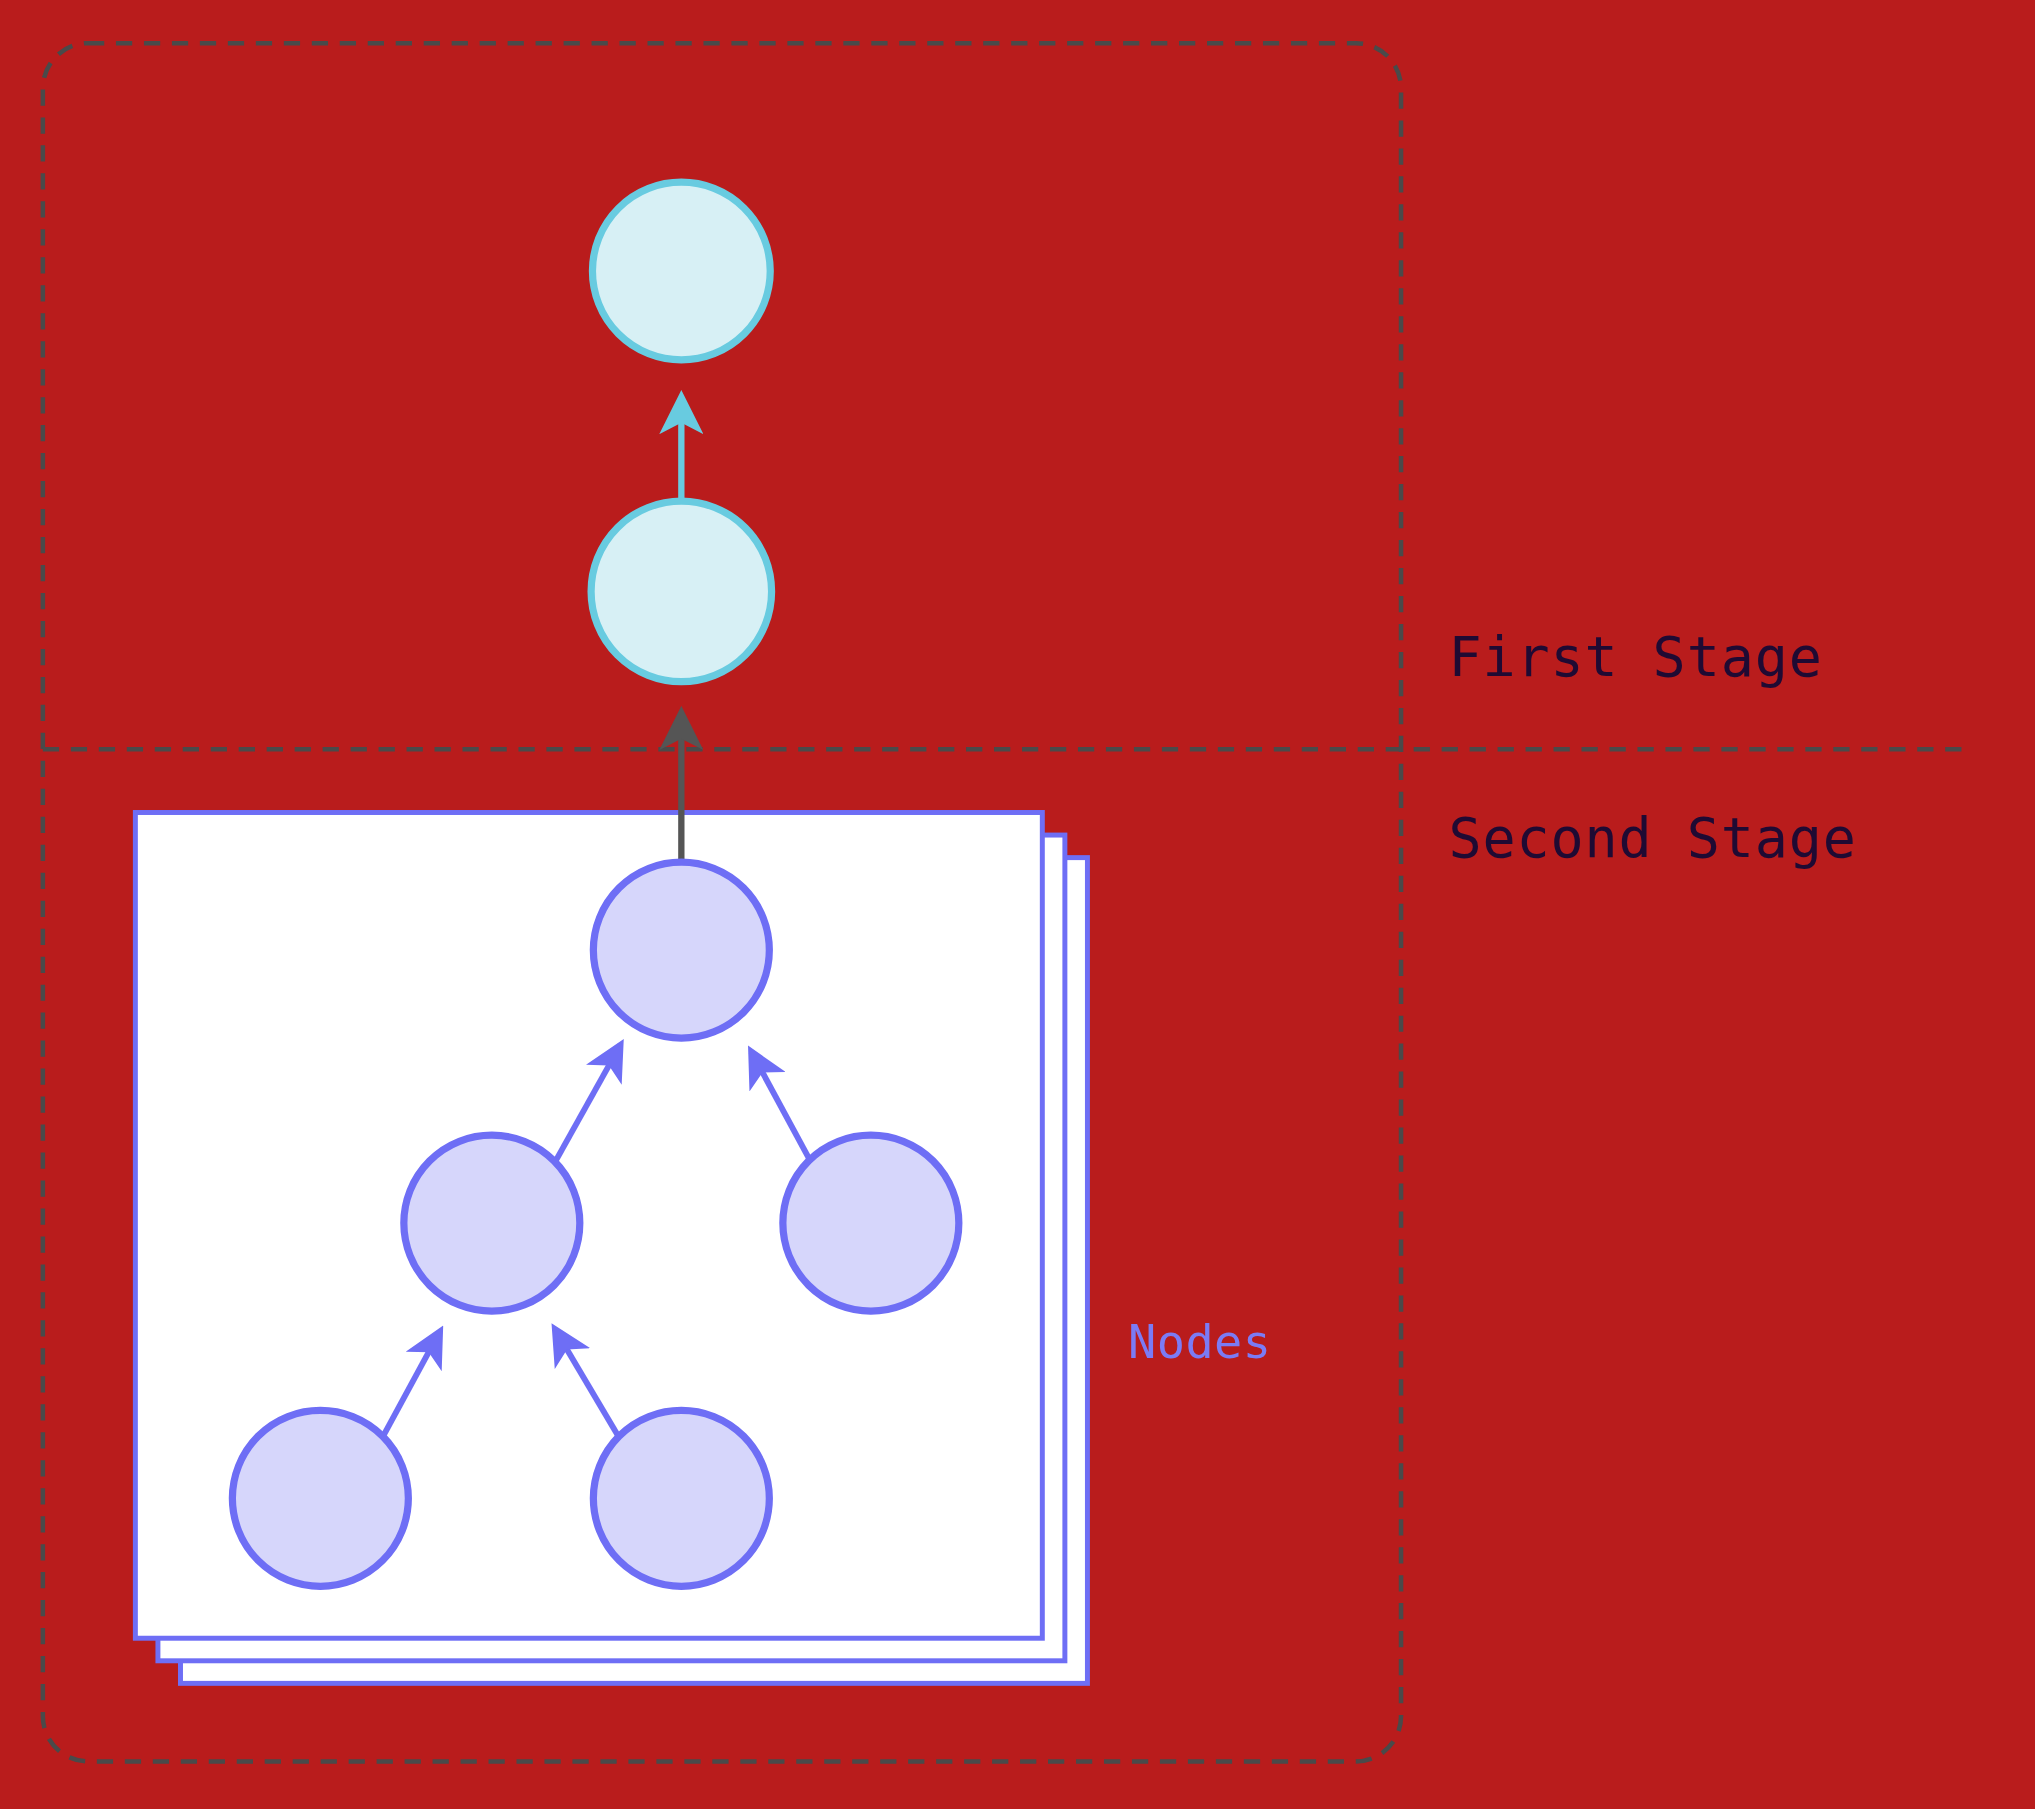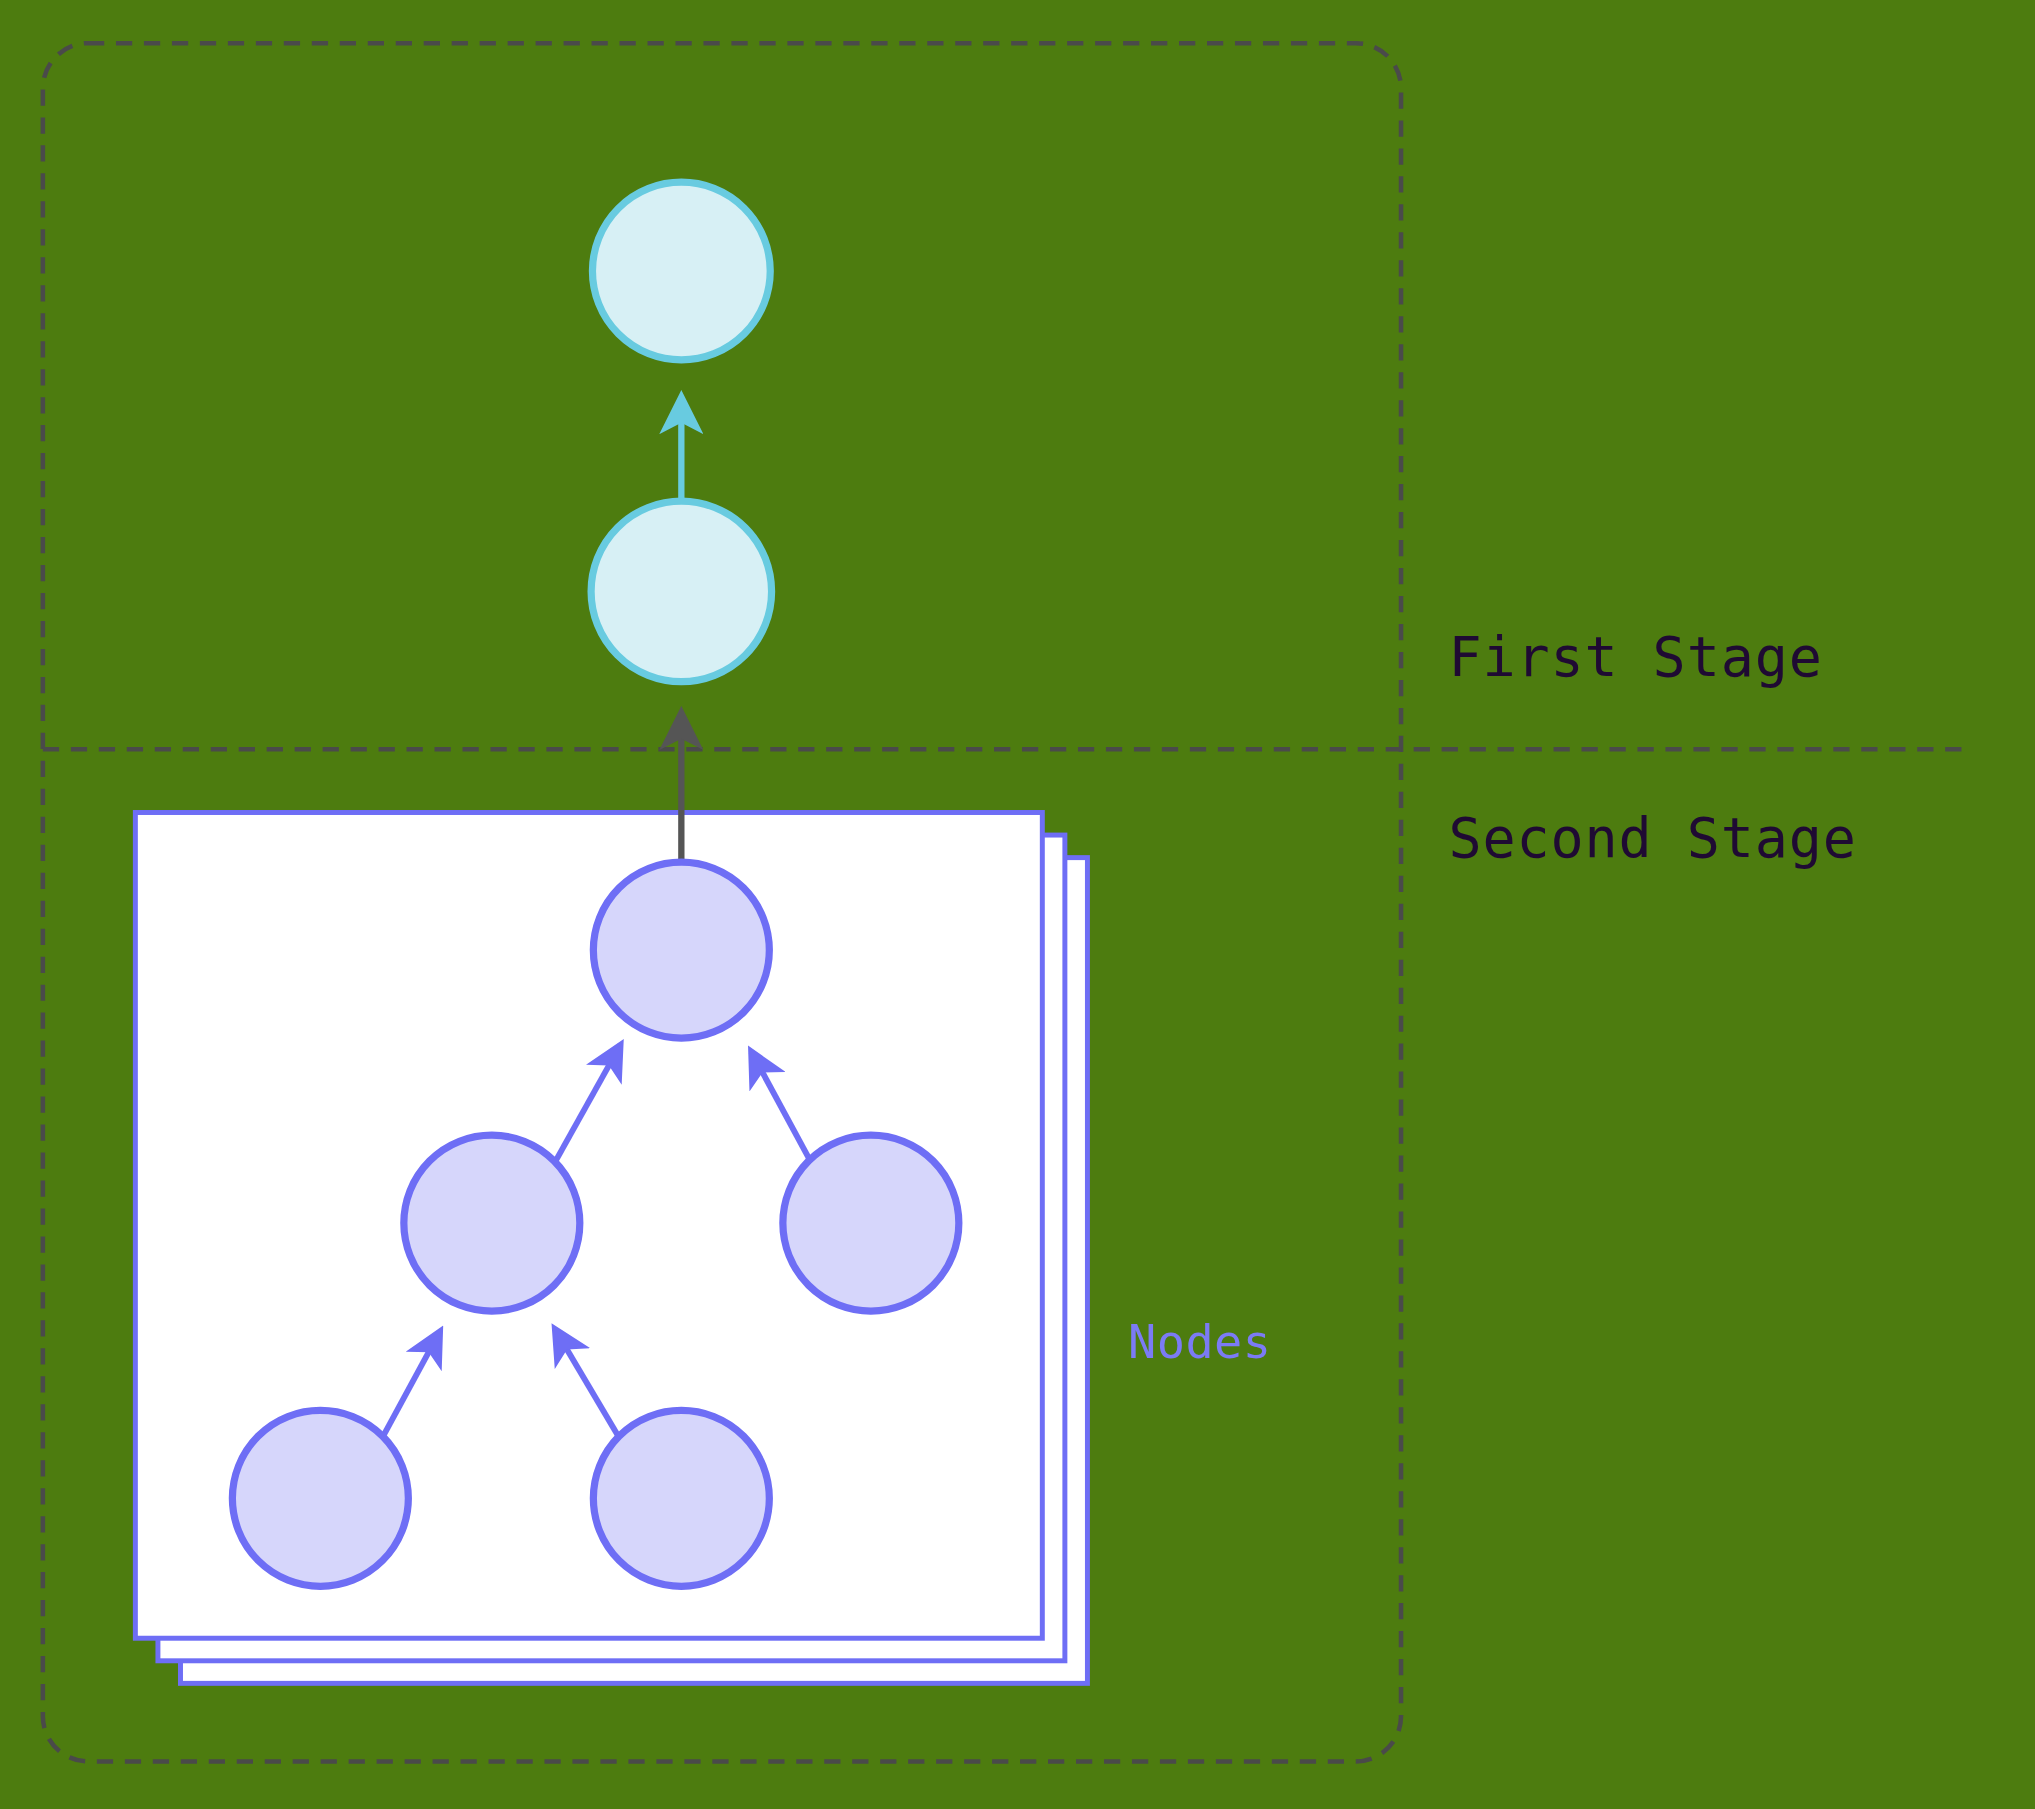--- a/index.html
+++ b/index.html
@@ -10,21 +10,21 @@
   body {
     width: 2035px;
     height: 1810px;
     overflow: hidden;
     font-family: "DejaVu Sans Mono", monospace;
   }
   #canvas-wrap {
     position: relative;
     width: 2035px;
     height: 1810px;
-    background: #4d7c0f;
+    background: #b91c1c;
   }
   svg#diagram {
     position: absolute;
     top: 0;
     left: 0;
     width: 2035px;
     height: 1810px;
     display: block;
   }
   .stage-label {

